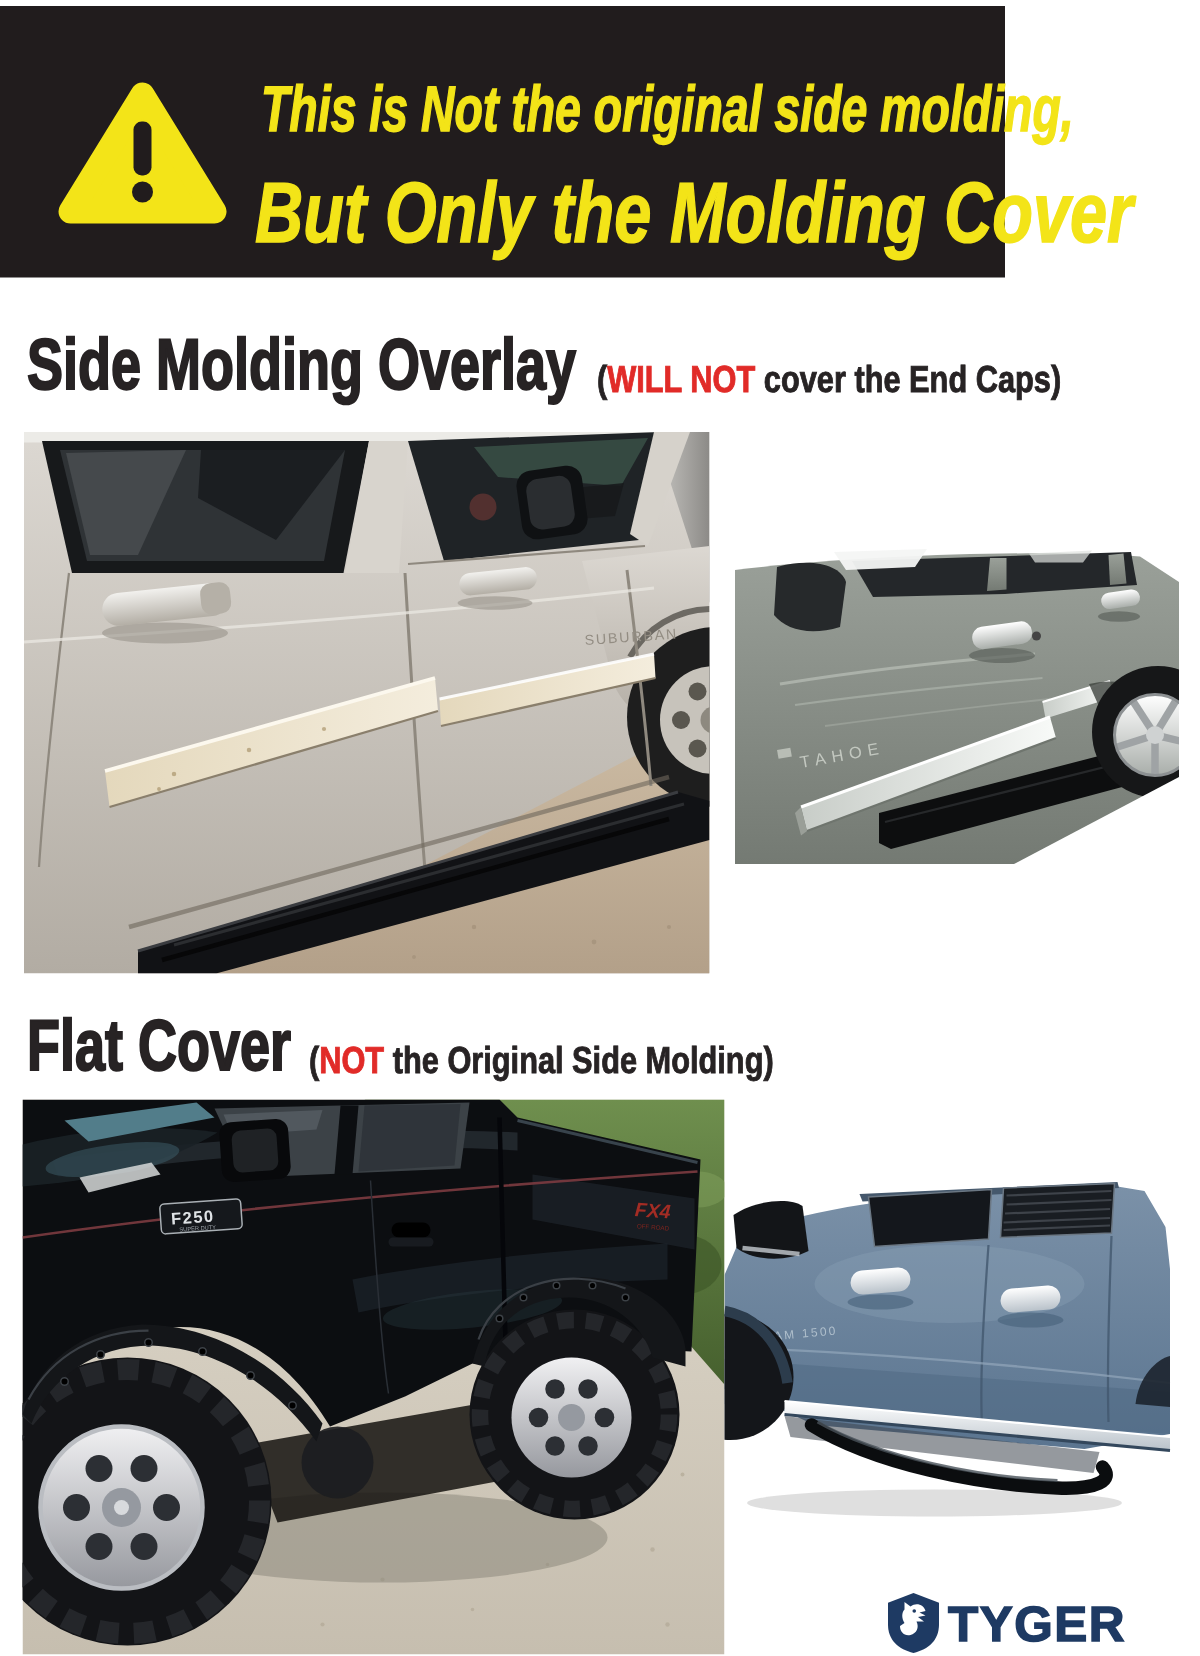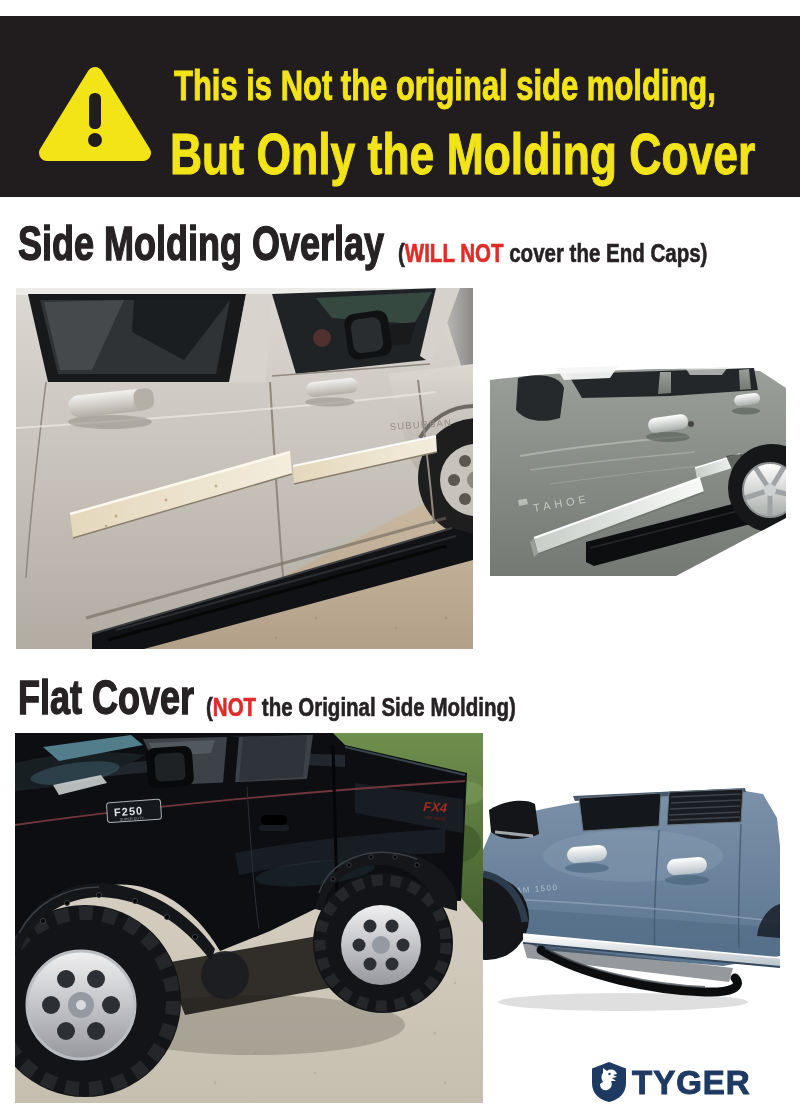--- a/index.html
+++ b/index.html
@@ -2,21 +2,21 @@
 <html style="--banner-bg: #211c1d; --banner-yellow: #f3e418; --warn-red: #e12b28; --heading-text: #272324; --logo-navy: #1e3a63;"><head>
 <meta charset="utf-8">
 <style>
   html,body{margin:0;padding:0;}
   body{
     width:800px;height:1104px;position:relative;background:#fff;overflow:hidden;
     font-family:"Liberation Sans","DejaVu Sans",sans-serif;
   }
   .abs{position:absolute;}
   
-  .banner{left:0;top:16px;width:800px;height:181px;background:var(--banner-bg,#211c1d);}
+  .banner{left:0;top:4px;width:670px;height:181px;background:var(--banner-bg,#211c1d);font-style:italic;}
   .tri{left:38px;top:49px;width:114px;height:97px;}
   .bline{
     position:absolute;font-weight:700;color:var(--banner-yellow,#f3e418);
     line-height:1;white-space:nowrap;transform-origin:left top;
     -webkit-text-stroke:1px var(--banner-yellow,#f3e418);
   }
   .b1{left:174px;top:48px;font-size:43px;transform:scaleX(.72);}
   .b2{left:170px;top:110px;font-size:57px;transform:scaleX(.78);}
   
   .htitle{

